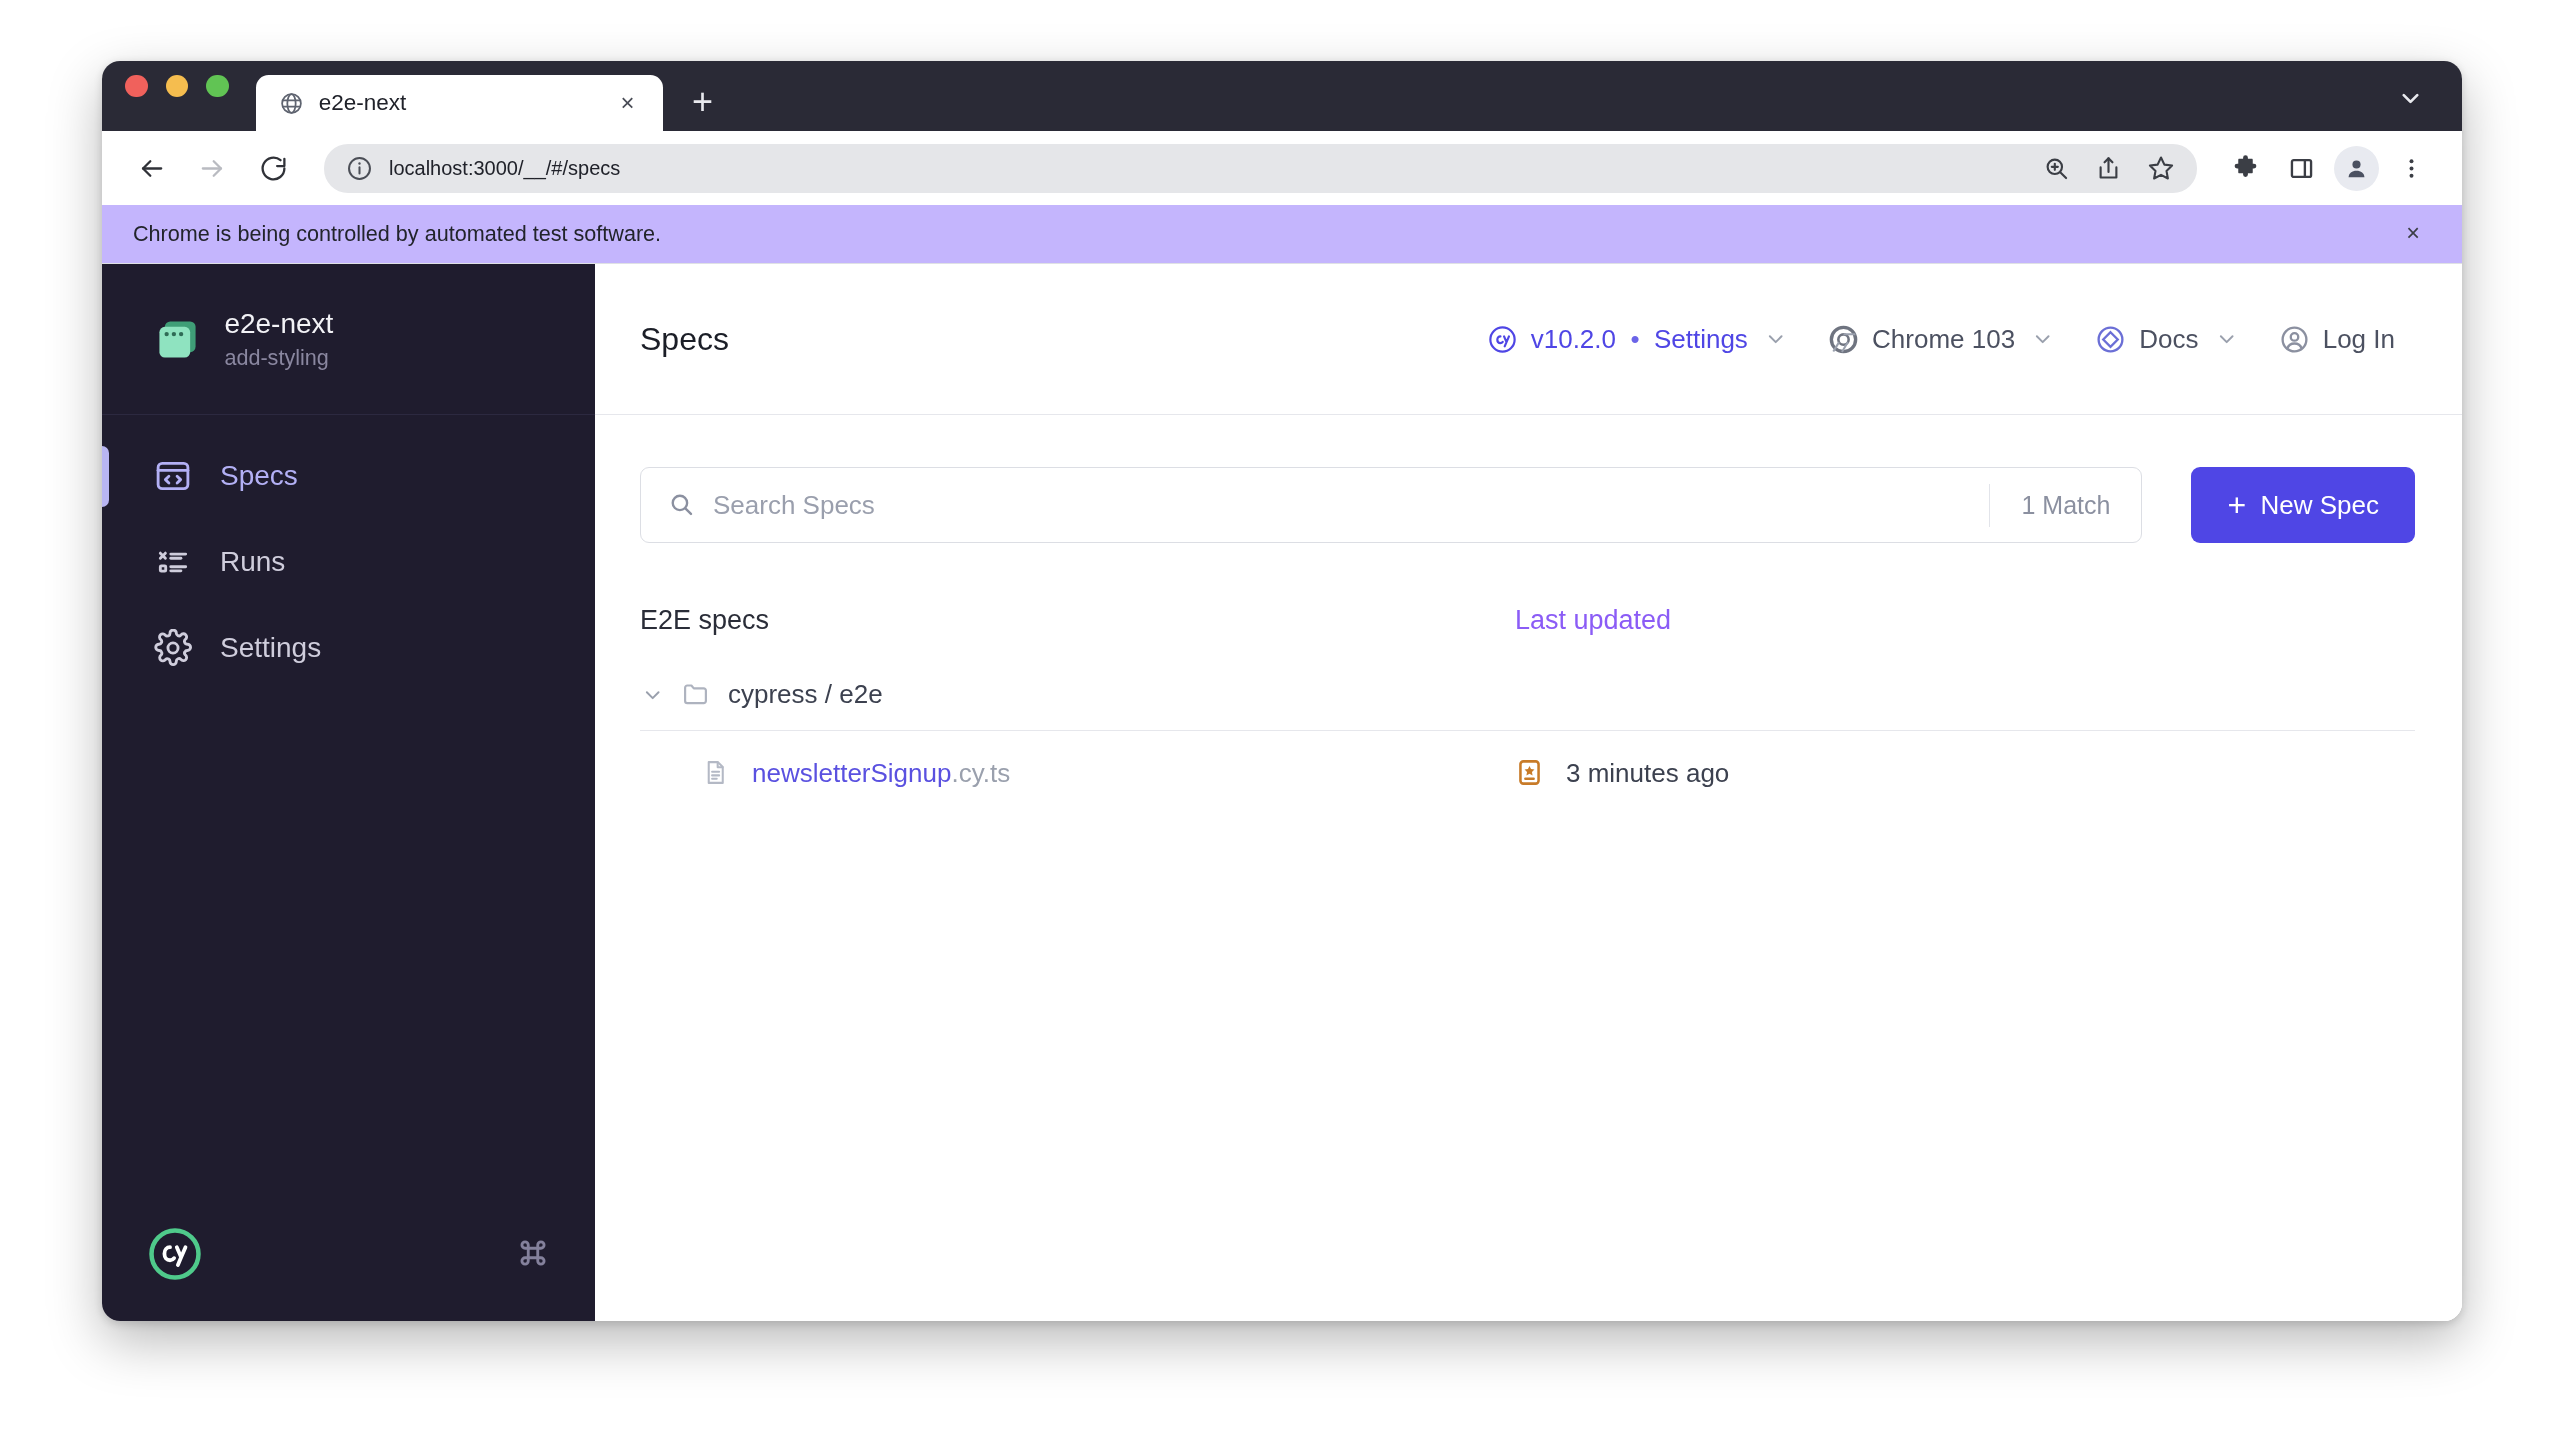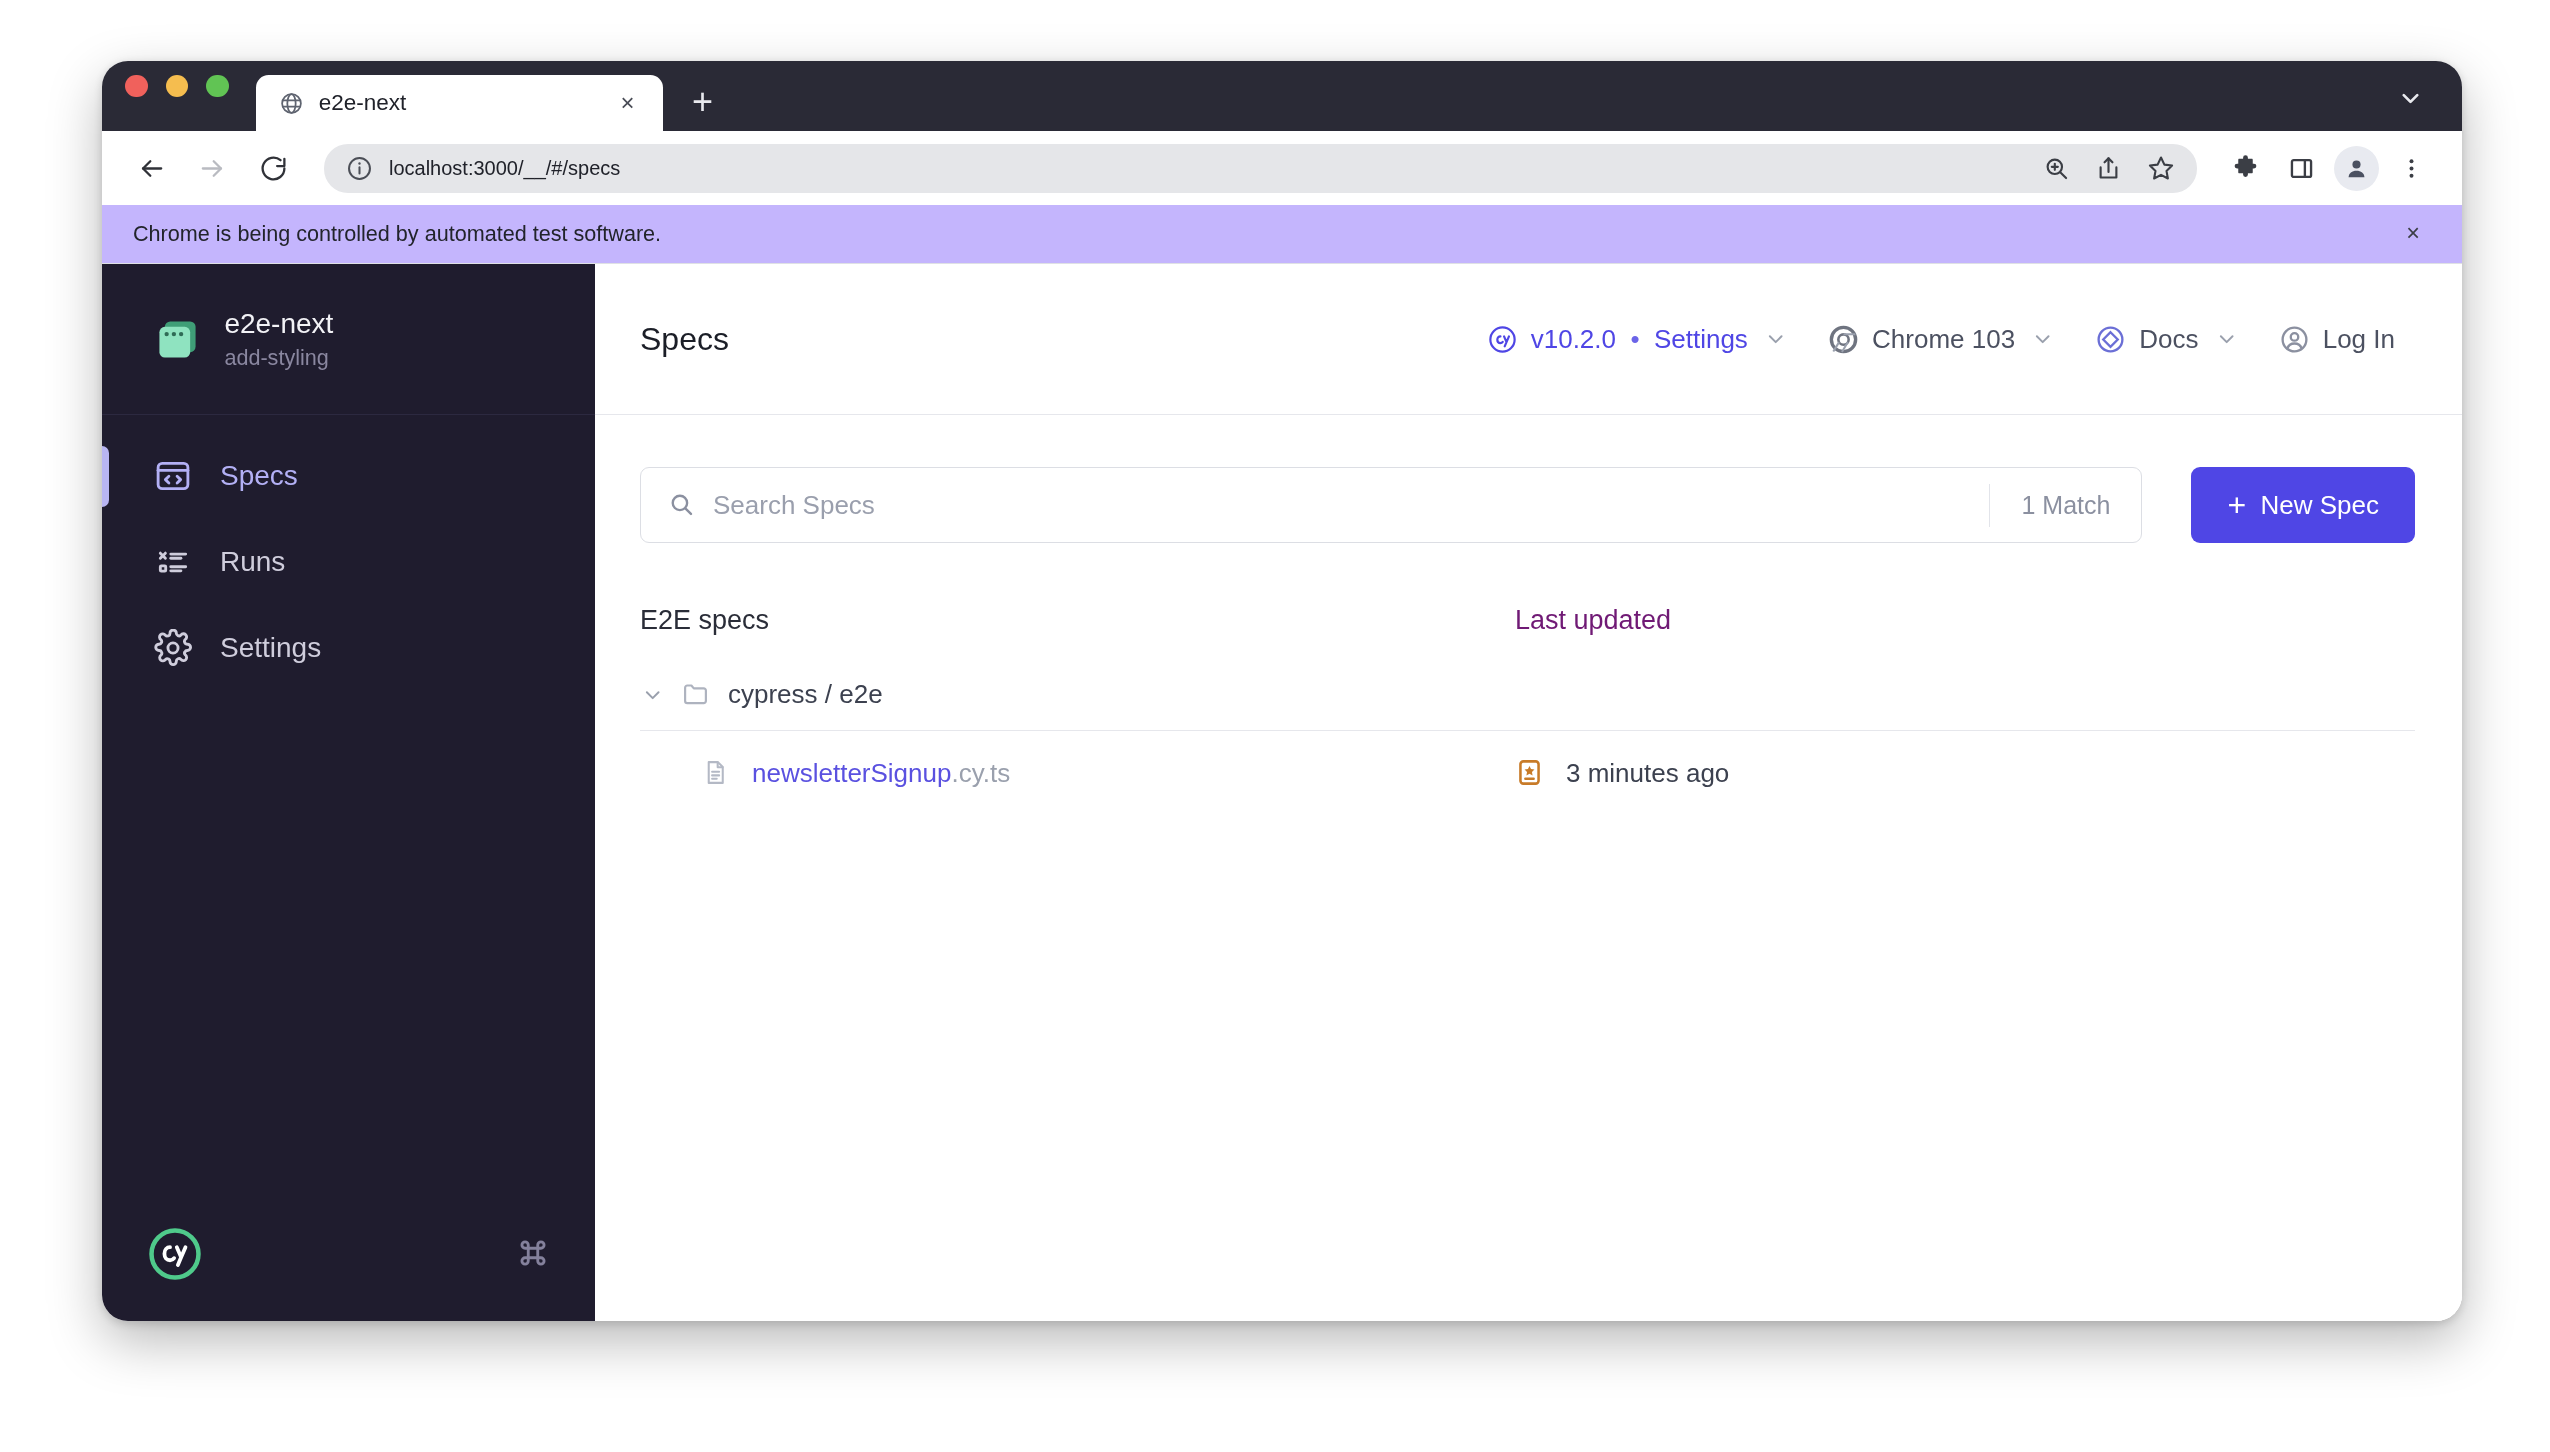--- a/index.html
+++ b/index.html
@@ -8,21 +8,21 @@
     background: #ffffff;
     font-family: "Liberation Sans", sans-serif;
     overflow: hidden;
   }
 
   
   .window {
     position: absolute;
     left: 102px; top: 61px;
     width: 2360px; height: 1260px;
-    border-radius: 26px;
+    border-radius: 18px;
     background: #ffffff;
     box-shadow: 0 20px 54px rgba(0,0,0,0.28), 0 2.7px 9px rgba(0,0,0,0.14);
     overflow: hidden;
     display: flex;
     flex-direction: column;
   }
 
   
   .tabstrip {
     height: 70px;
@@ -253,21 +253,21 @@
   }
   .plus-ico { font-size: 32px; line-height: 1; font-weight: 400; }
 
   
   .spec-table { padding: 0 47px 0 45px; margin-top: 50px; }
   .spec-head {
     display: flex; align-items: center;
     height: 54px;
   }
   .spec-head .col-name { flex: 1; font-size: 27px; color: #2a2d38; }
-  .spec-head .col-updated { width: 900px; font-size: 27px; color: #701a75; margin-left: 22px; }
+  .spec-head .col-updated { width: 900px; font-size: 27px; color: #8b5cf6; margin-left: 22px; }
 
   .folder-row {
     display: flex; align-items: center;
     height: 83px;
     gap: 16px;
     padding-top: 12.6px;
   }
   .chev-ico { width: 25px; height: 25px; color: #9aa0ad; flex: none; display:flex;align-items:center;justify-content:center;}
   .folder-ico { width: 31px; height: 31px; color: #aeb3bf; flex: none; }
   .folder-label { font-size: 26px; color: #3c414f; }

